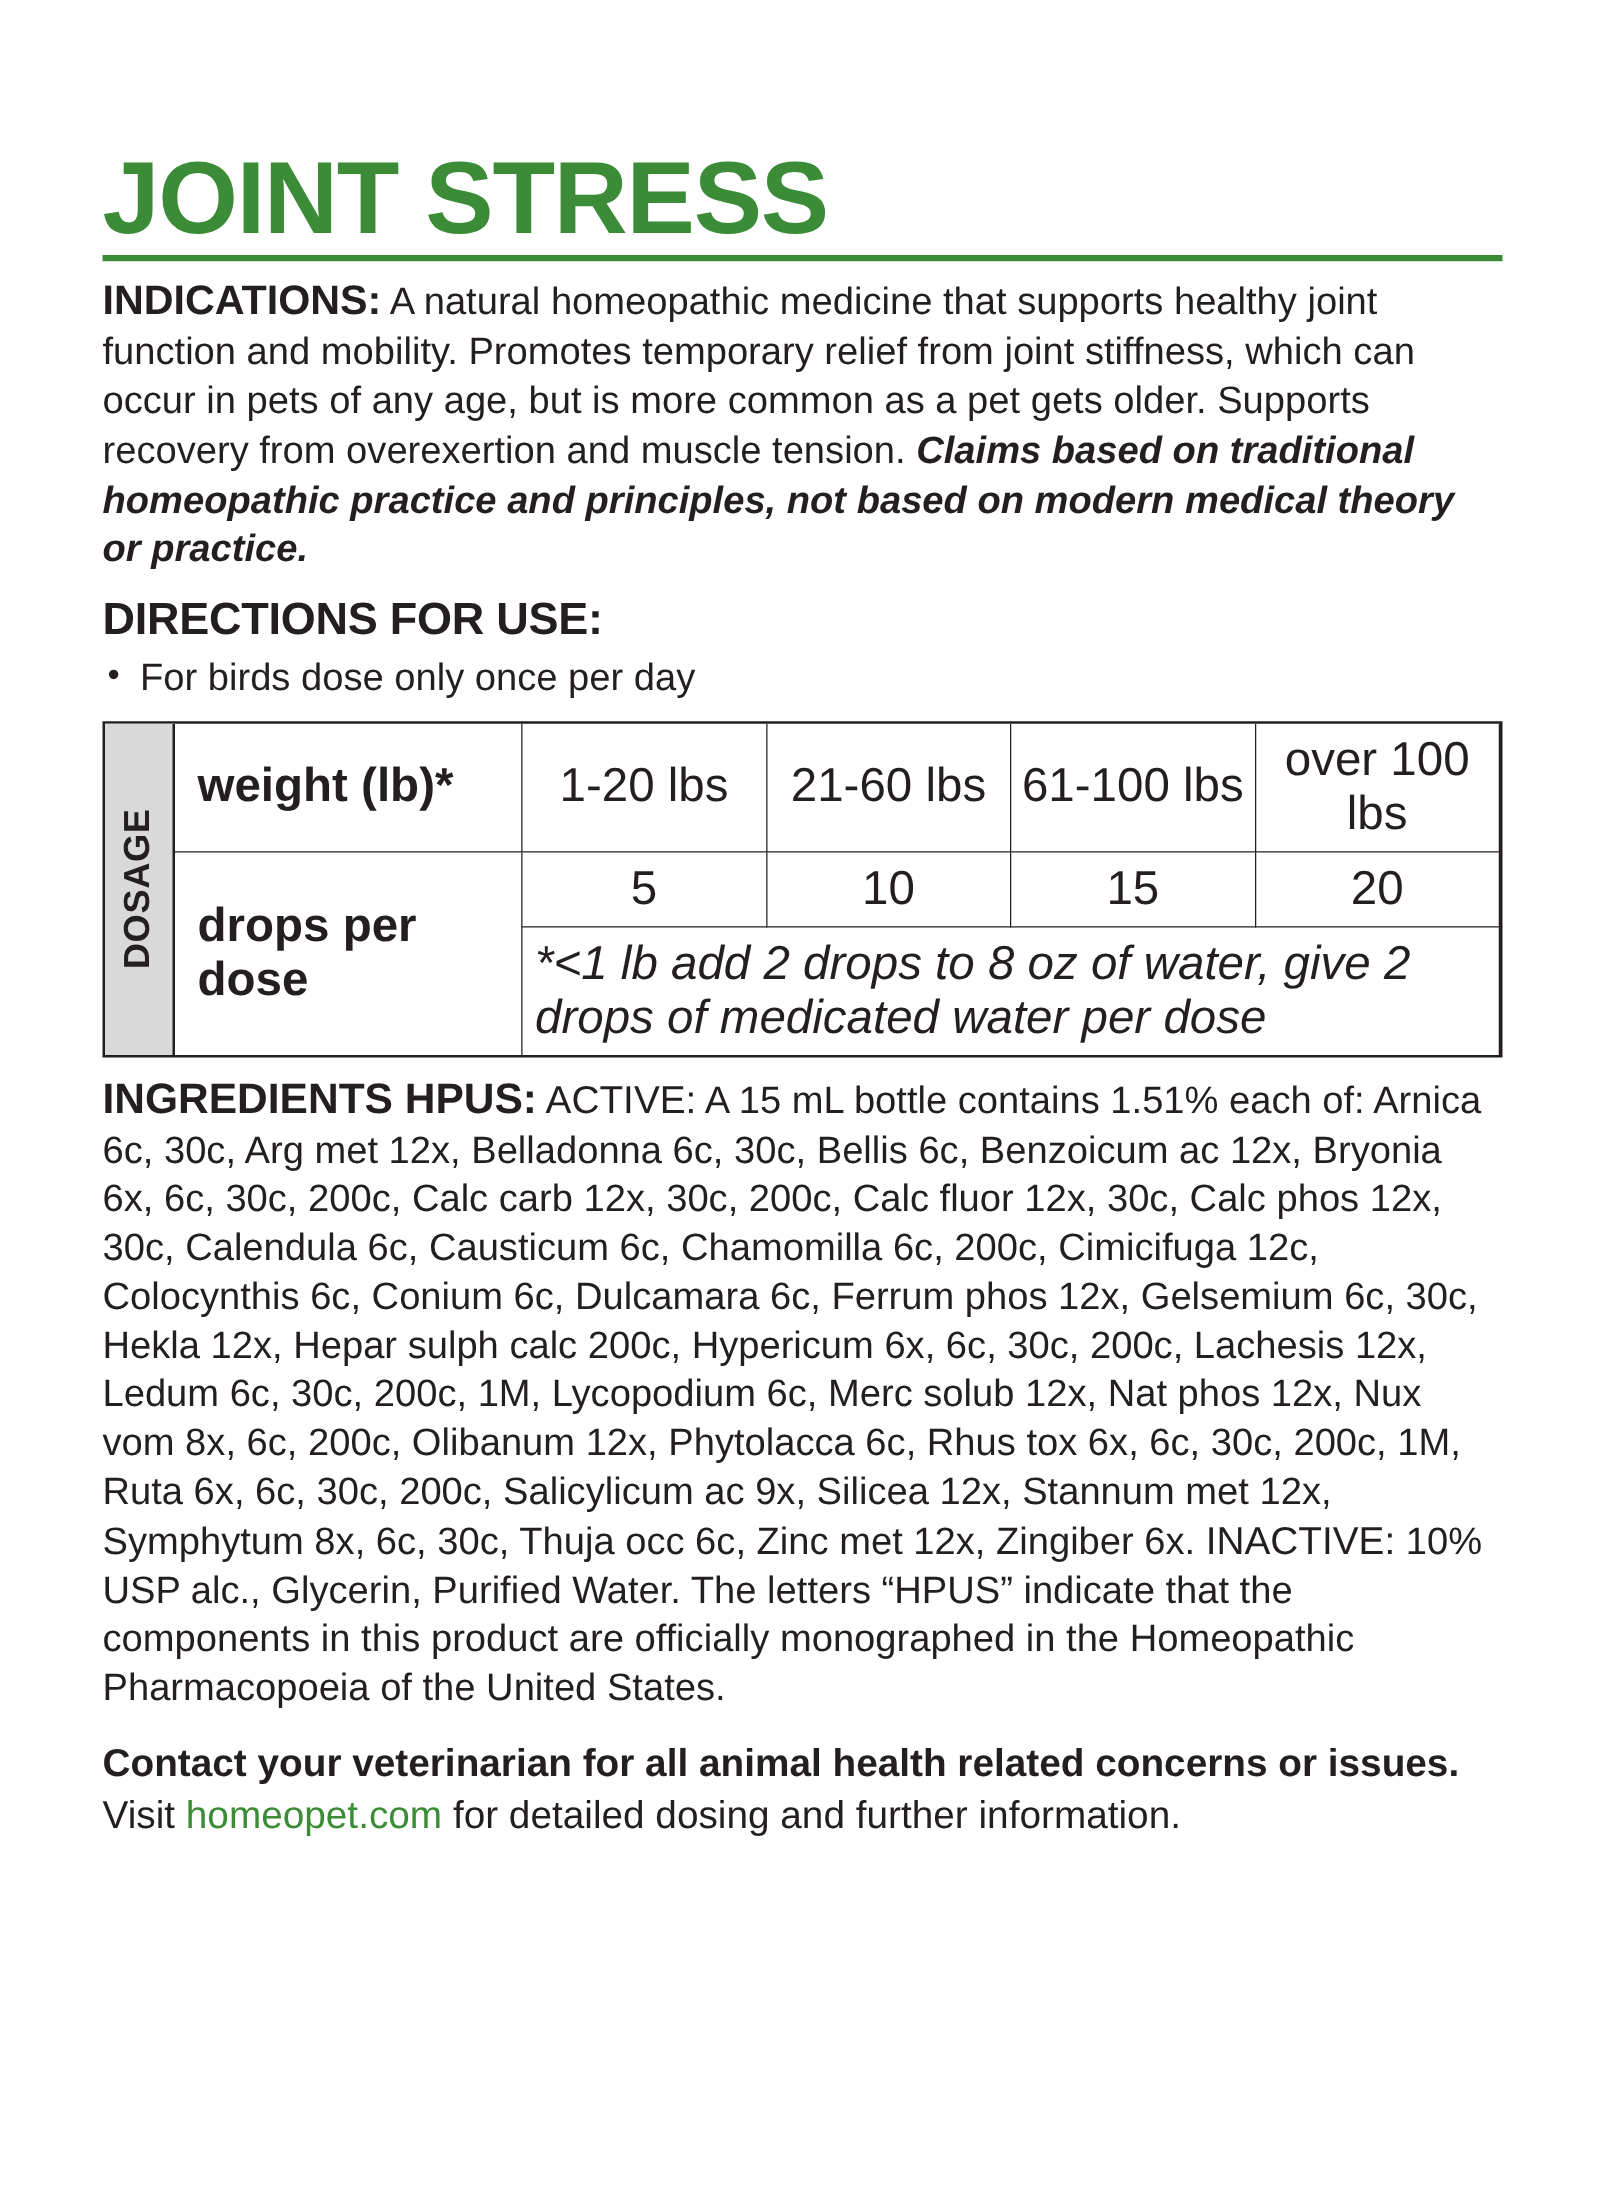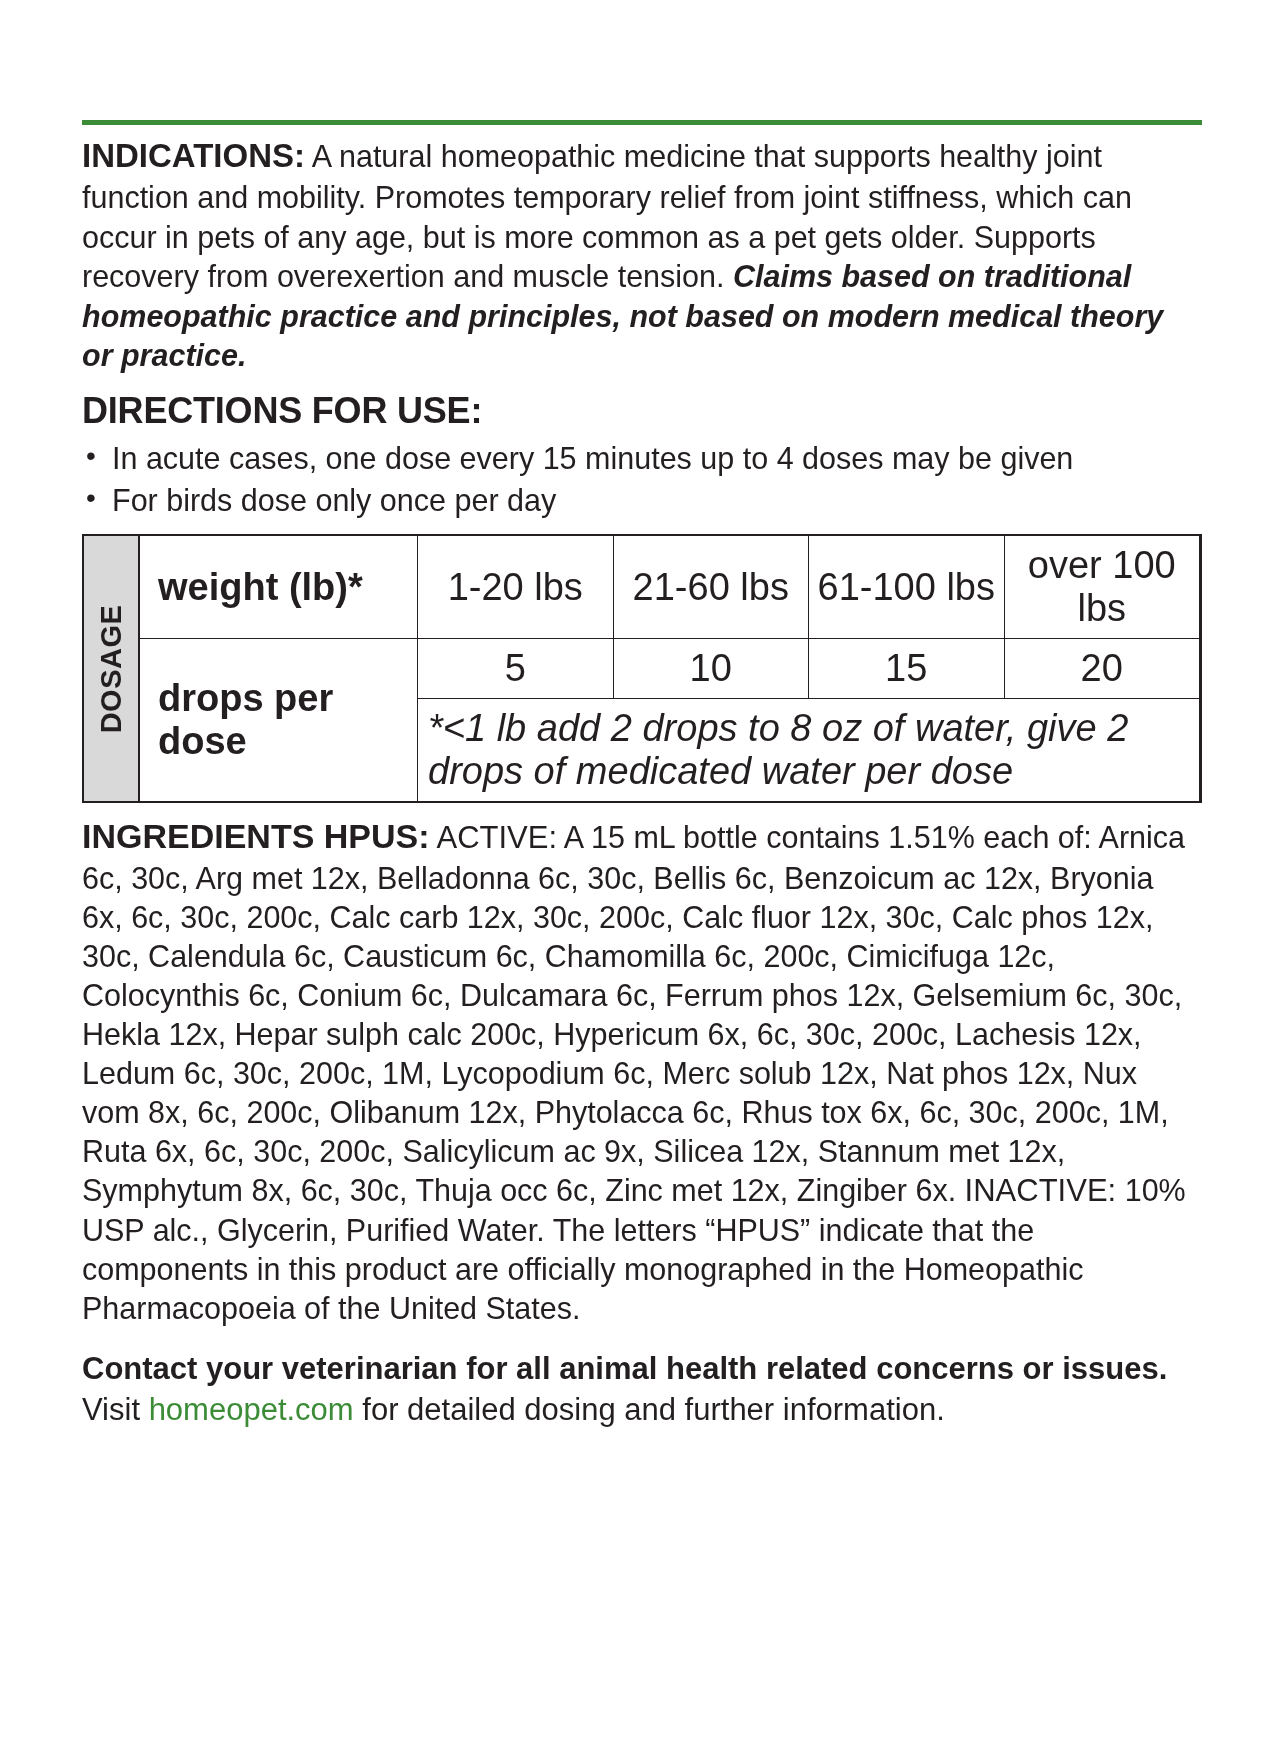--- a/index.html
+++ b/index.html
@@ -166,28 +166,28 @@
   }
   .link {
     color: #3c8c37;
   }
 </style>
 </head>
 <body>
 
 <div class="page">
 
+  <h1 class="title">JOINT STRESS</h1>
   <div class="title-rule"></div>
 
   <p class="para"><span class="lead-label">INDICATIONS:</span><span> A natural homeopathic medicine that supports healthy joint function and mobility. Promotes temporary relief from joint stiffness, which can occur in pets of any age, but is more common as a pet gets older. Supports recovery from overexertion and muscle tension. </span><span class="bolditalic">Claims based on traditional homeopathic practice and principles, not based on modern medical theory or practice.</span></p>
 
   <h2 class="section-head">DIRECTIONS FOR USE:</h2>
 
   <ul class="directions">
-    <li>In acute cases, one dose every 15 minutes up to 4 doses may be given</li>
     <li>For birds dose only once per day</li>
   </ul>
 
   <div class="dosage-wrap">
     <div class="dosage-side">
       <span>DOSAGE</span>
     </div>
     <table class="dosage-tbl">
       <tbody>
           <tr>

